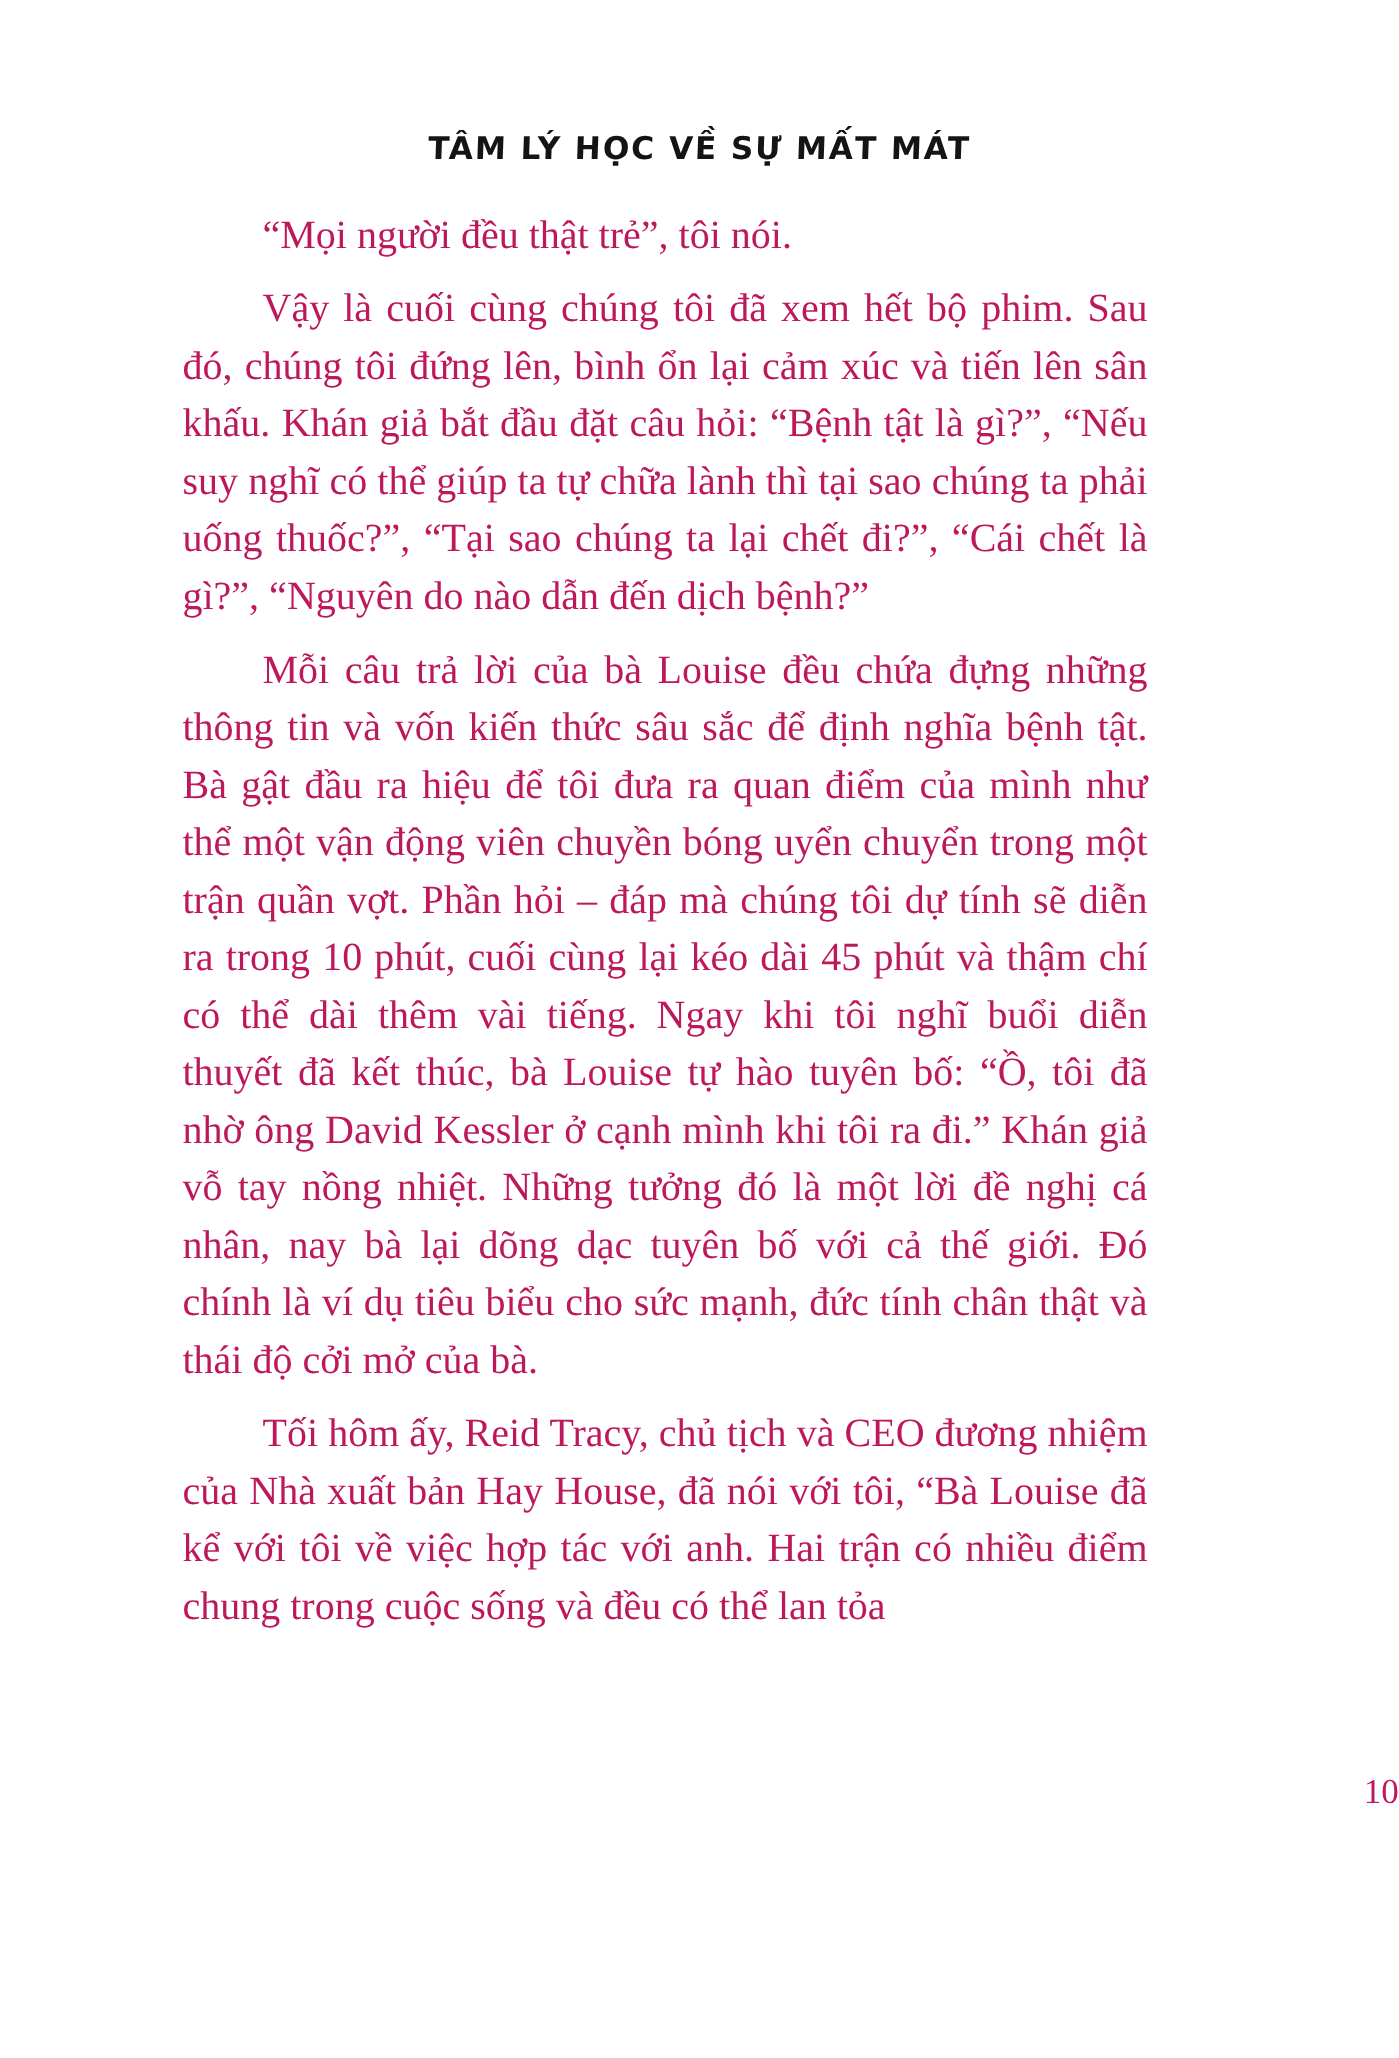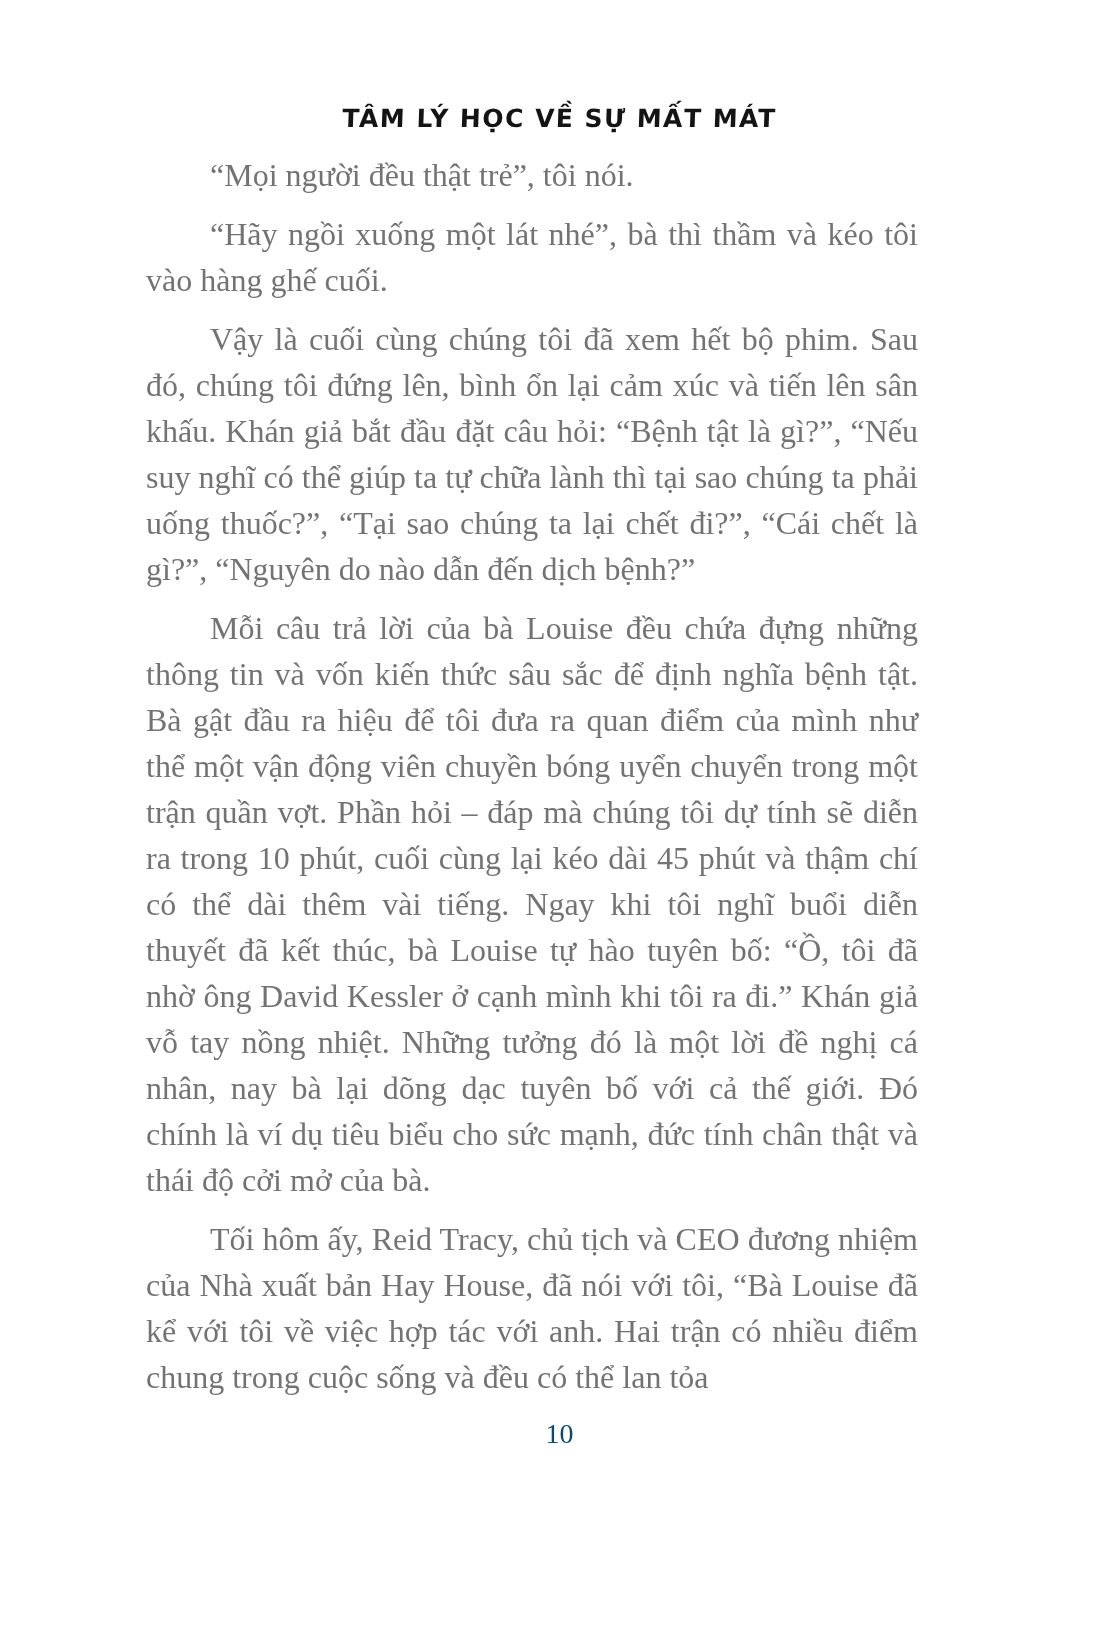--- a/index.html
+++ b/index.html
@@ -24,52 +24,51 @@
     text-align: center;
     font-family: "DejaVu Sans", sans-serif;
     font-weight: 700;
     font-size: 25px;
     letter-spacing: 1.5px;
     color: #141414;
     transform: skewX(-2deg);
   }
   .text-block {
     position: absolute;
-    top: 152px;
+    top: 164px;
     left: 146px;
     width: 772px;
     font-size: 32px;
     line-height: 46px;
     text-align: justify;
-    color: #737373;
+    color: #be185d;
   }
   .text-block p {
     margin: 0 0 13px 0;
     text-indent: 64px;
   }
   .page-number {
     position: absolute;
     top: 1418px;
     left: 0;
     width: 100%;
-    text-align: center;
+    text-align: right;
     font-size: 28px;
-    color: #0c4a6e;
+    color: #be185d;
   }
 </style>
 </head>
 <body>
 
 <div class="book-page">
 
   <div class="running-header">TÂM LÝ HỌC VỀ SỰ MẤT MÁT</div>
 
   <div class="text-block">
     <p>“Mọi người đều thật trẻ”, tôi nói.</p>
-    <p>“Hãy ngồi xuống một lát nhé”, bà thì thầm và kéo tôi vào hàng ghế cuối.</p>
     <p>Vậy là cuối cùng chúng tôi đã xem hết bộ phim. Sau đó, chúng tôi đứng lên, bình ổn lại cảm xúc và tiến lên sân khấu. Khán giả bắt đầu đặt câu hỏi: “Bệnh tật là gì?”, “Nếu suy nghĩ có thể giúp ta tự chữa lành thì tại sao chúng ta phải uống thuốc?”, “Tại sao chúng ta lại chết đi?”, “Cái chết là gì?”, “Nguyên do nào dẫn đến dịch bệnh?”</p>
     <p>Mỗi câu trả lời của bà Louise đều chứa đựng những thông tin và vốn kiến thức sâu sắc để định nghĩa bệnh tật. Bà gật đầu ra hiệu để tôi đưa ra quan điểm của mình như thể một vận động viên chuyền bóng uyển chuyển trong một trận quần vợt. Phần hỏi – đáp mà chúng tôi dự tính sẽ diễn ra trong 10 phút, cuối cùng lại kéo dài 45 phút và thậm chí có thể dài thêm vài tiếng. Ngay khi tôi nghĩ buổi diễn thuyết đã kết thúc, bà Louise tự hào tuyên bố: “Ồ, tôi đã nhờ ông David Kessler ở cạnh mình khi tôi ra đi.” Khán giả vỗ tay nồng nhiệt. Những tưởng đó là một lời đề nghị cá nhân, nay bà lại dõng dạc tuyên bố với cả thế giới. Đó chính là ví dụ tiêu biểu cho sức mạnh, đức tính chân thật và thái độ cởi mở của bà.</p>
     <p>Tối hôm ấy, Reid Tracy, chủ tịch và CEO đương nhiệm của Nhà xuất bản Hay House, đã nói với tôi, “Bà Louise đã kể với tôi về việc hợp tác với anh. Hai trận có nhiều điểm chung trong cuộc sống và đều có thể lan tỏa</p>
   </div>
 
   <div class="page-number">10</div>
 
 </div>
 
 </body></html>

